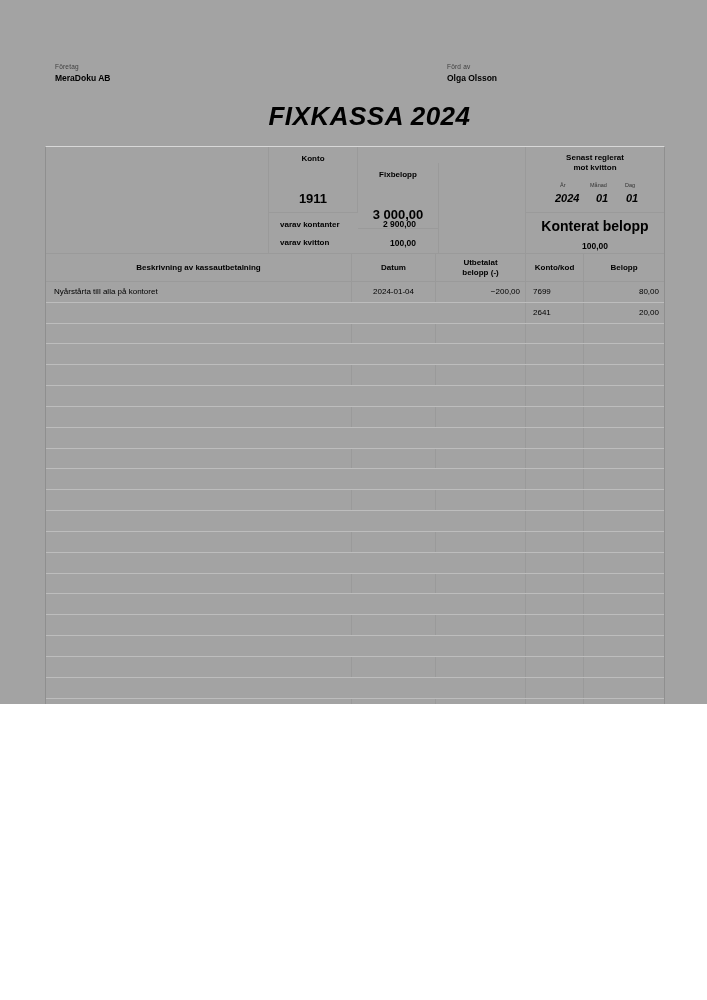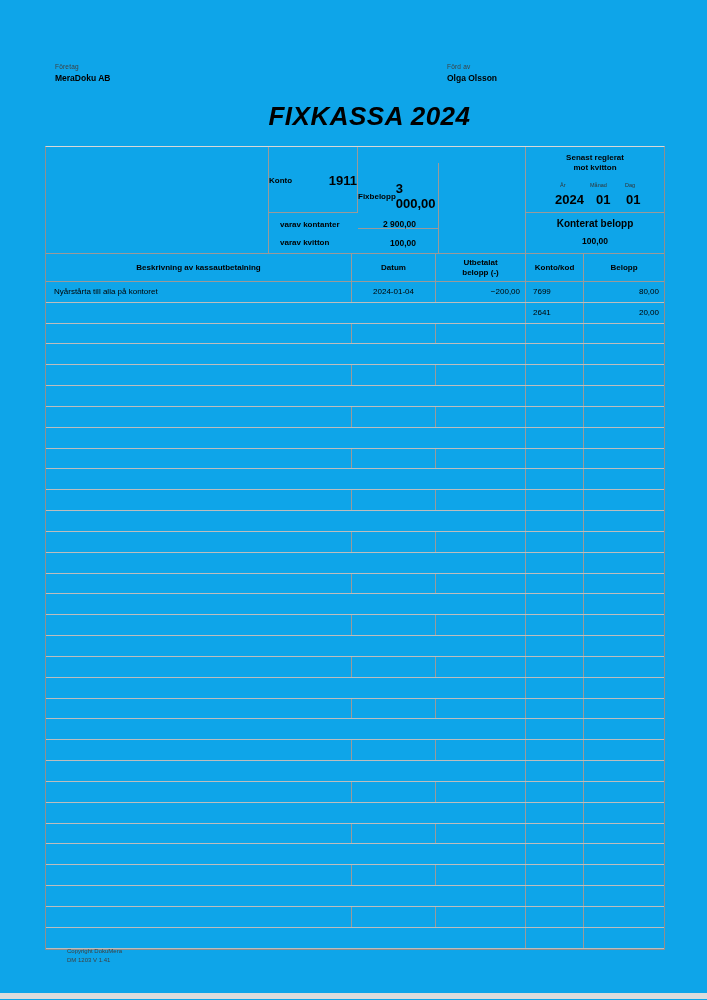--- a/index.html
+++ b/index.html
@@ -1,17 +1,17 @@
 <!DOCTYPE html>
 <html><head>
 <meta charset="utf-8">
 <style>
   html,body { margin:0; padding:0; background:#fff; }
   .page {
-    position:relative; width:707px; height:1000px; background:#0ea5e9;
+    position:relative; width:707px; height:704px; background:#a3a3a3;
     font-family:"Liberation Sans", sans-serif; color:#000; overflow:hidden;
   }
   
   .meta { position:absolute; }
   .meta-label { font-size:6.5px; color:#3f3f3f; letter-spacing:0.2px; }
   .meta-value { font-size:8.5px; font-weight:bold; margin-top:3px; }
   .meta.company { left:55px; top:63px; }
   .meta.author  { left:447px; top:63px; }
   .doc-title {
     position:absolute; left:16px; top:101px; width:100%; text-align:center;
@@ -23,41 +23,41 @@
     border-left:1px solid #8f8f8f; border-right:1px solid #8f8f8f;
     border-bottom:1px solid #8f8f8f; border-top:1px solid #d8d8d8;
   }
   
   .hdr-section { position:relative; height:107px; border-bottom:1px solid #9a9a9a; box-sizing:border-box; }
   .hdr-section > div { position:absolute; box-sizing:border-box; }
   .h-left   { left:0; top:0; width:223px; height:107px; border-right:1px solid #9a9a9a; }
   .h-konto  { left:223px; top:0; width:89px; height:66px; border-right:1px solid #9a9a9a; border-bottom:1px solid #9a9a9a; }
   .h-fix    { left:312px; top:16px; width:81px; height:66px; border-right:1px solid #9a9a9a; border-bottom:1px solid #9a9a9a; }
   .h-konto, .h-fix {
-    display:flex; flex-direction:row; justify-content:space-between; align-items:center;
+    display:flex; flex-direction:column; justify-content:space-between; align-items:center;
     padding:7px 0 6px 0; font-weight:bold;
   }
   .h-konto .lbl, .h-fix .lbl { font-size:8px; }
   .h-konto .val, .h-fix .val { font-size:13px; }
   .h-varav  { left:223px; top:66px; width:170px; height:41px; border-right:1px solid #9a9a9a;
               display:flex; flex-direction:column; justify-content:space-around; font-weight:bold; font-size:8px; padding:2px 0; }
   .varav-line { display:flex; align-items:center; }
   .varav-line .vl-label { padding-left:11px; }
   .varav-line .vl-value { margin-left:auto; padding-right:22px; font-size:8.5px; }
   .h-senast { left:479px; top:0; width:139px; height:66px; border-left:1px solid #9a9a9a; border-bottom:1px solid #9a9a9a; }
   .senast-title { text-align:center; font-weight:bold; font-size:8px; line-height:9.5px; padding-top:6px; }
   .senast-labels, .senast-values { position:absolute; left:0; top:35px; width:100%; }
   .senast-values { top:45px; }
   .senast-labels span { position:absolute; font-size:5.5px; color:#333; }
-  .senast-values span { position:absolute; font-size:13px; font-weight:bold; }
+  .senast-values span { position:absolute; font-size:11px; font-weight:bold;font-style:italic; }
   .sl-year  { left:34px; }  .sl-month { left:64px; }  .sl-day { left:99px; }
   .sv-year  { left:29px; }  .sv-month { left:70px; }  .sv-day { left:100px; }
   .h-konterat { left:479px; top:66px; width:139px; height:41px; border-left:1px solid #9a9a9a;
                 display:flex; flex-direction:column; align-items:center; font-weight:bold; padding-top:5px; }
-  .h-konterat .lbl { font-size:10px; }
+  .h-konterat .lbl { font-size:14px; }
   .h-konterat .val { font-size:8.5px; margin-top:7px; }
   
   .col-hdr { display:flex; height:28px; border-bottom:1px solid #9a9a9a; box-sizing:border-box;align-items:center; }
   .col-hdr > div {
     box-sizing:border-box; display:flex; flex-direction:column; justify-content:center; align-items:center;
     font-weight:bold; font-size:8px; line-height:9.5px; height:100%;
   }
   .ch-besk  { width:306px; border-right:1px solid #9a9a9a; }
   .ch-datum { width:84px;  border-right:1px solid #9a9a9a; }
   .ch-utb   { width:90px;  border-right:1px solid #9a9a9a; }

